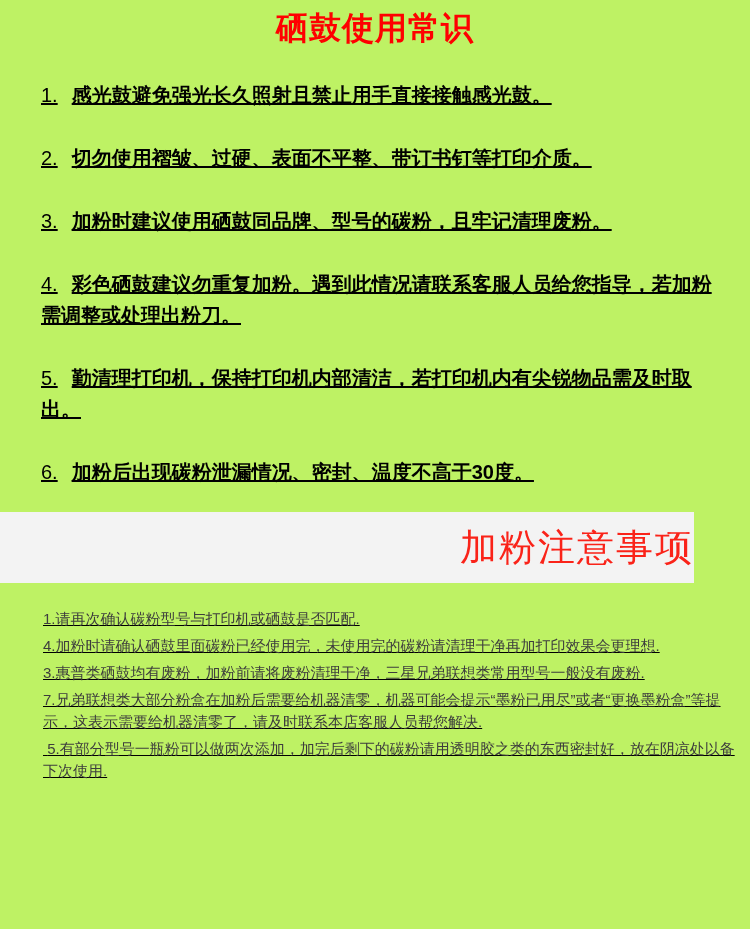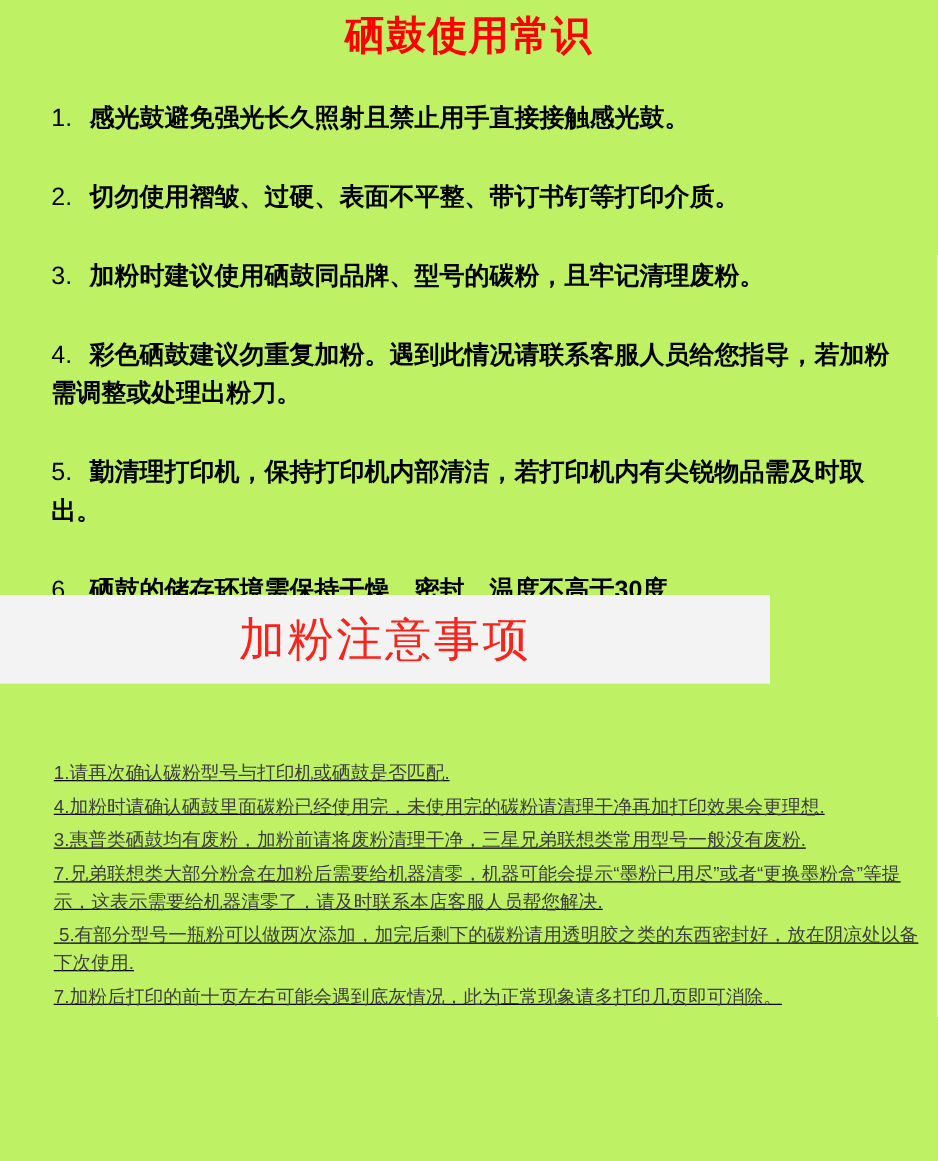--- a/index.html
+++ b/index.html
@@ -19,44 +19,45 @@
     text-align: center;
     color: #ff0000;
     font-size: 32px;
     line-height: 40px;
     font-weight: bold;
     letter-spacing: 1px;
   }
   .usage-list {
     margin: 32px 0 0 0;
     padding: 0 38px 0 41px;
+    text-decoration: underline;
   }
   .usage-item {
     font-size: 20px;
     line-height: 31px;
     color: #000000;
     font-weight: bold;
     margin: 0 0 32px 0;
   }
   .usage-item .num {
     font-weight: normal;
     margin-right: 14px;
   }
 
   
   .refill-banner {
     position: absolute;
     left: 0;
-    top: 476px;
-    width: 616px;
+    top: 512px;
+    width: 694px;
     height: 71px;
     background: #f3f3f3;
     display: flex;
     align-items: center;
-    justify-content: center;
+    justify-content: flex-end;
   }
   .refill-banner-title {
     margin: 0;
     color: #fa2319;
     font-size: 37px;
     line-height: 37px;
     font-weight: normal;
     letter-spacing: 2px;
   }
 
@@ -96,31 +97,30 @@
       <div class="usage-item">
         <span class="num">3.</span><span>加粉时建议使用硒鼓同品牌、型号的碳粉，且牢记清理废粉。</span>
       </div>
       <div class="usage-item">
         <span class="num">4.</span><span>彩色硒鼓建议勿重复加粉。遇到此情况请联系客服人员给您指导，若加粉需调整或处理出粉刀。</span>
       </div>
       <div class="usage-item">
         <span class="num">5.</span><span>勤清理打印机，保持打印机内部清洁，若打印机内有尖锐物品需及时取出。</span>
       </div>
       <div class="usage-item">
-        <span class="num">6.</span><span>硒鼓的储存环境需保持干燥、密封、温度不高于30度。</span>
+        <span class="num">6.</span><span>加粉后出现碳粉泄漏情况、密封、温度不高于30度。</span>
       </div>
     </div>
   </div>
 
   <div class="refill-banner">
     <h2 class="refill-banner-title">加粉注意事项</h2>
   </div>
 
   <div class="refill-list">
     <div class="refill-item">1.请再次确认碳粉型号与打印机或硒鼓是否匹配.</div>
     <div class="refill-item">4.加粉时请确认硒鼓里面碳粉已经使用完，未使用完的碳粉请清理干净再加打印效果会更理想.</div>
     <div class="refill-item">3.惠普类硒鼓均有废粉，加粉前请将废粉清理干净，三星兄弟联想类常用型号一般没有废粉.</div>
     <div class="refill-item">7.兄弟联想类大部分粉盒在加粉后需要给机器清零，机器可能会提示“墨粉已用尽”或者“更换墨粉盒”等提示，这表示需要给机器清零了，请及时联系本店客服人员帮您解决.</div>
     <div class="refill-item"> 5.有部分型号一瓶粉可以做两次添加，加完后剩下的碳粉请用透明胶之类的东西密封好，放在阴凉处以备下次使用.</div>
-    <div class="refill-item">7.加粉后打印的前十页左右可能会遇到底灰情况，此为正常现象请多打印几页即可消除。</div>
   </div>
 
 </div>
 
 </body></html>

